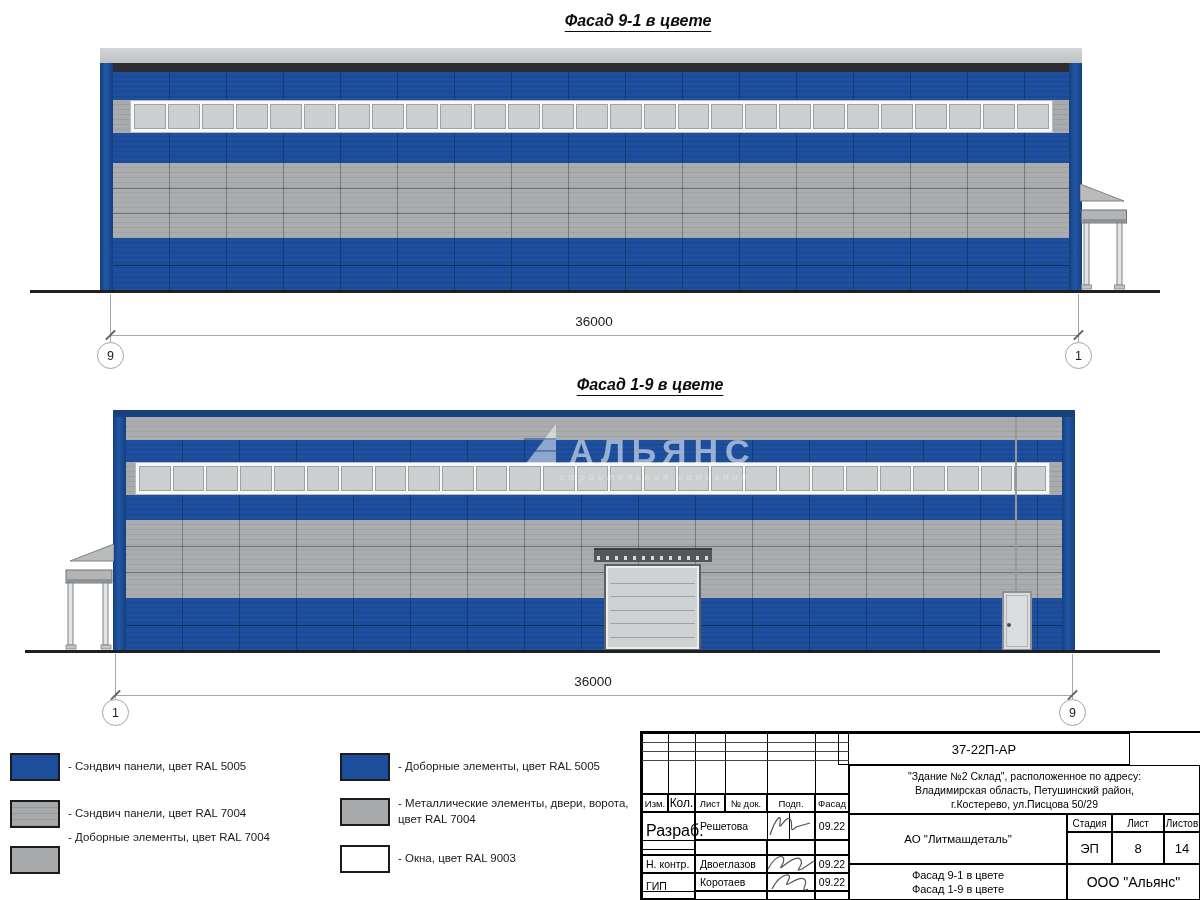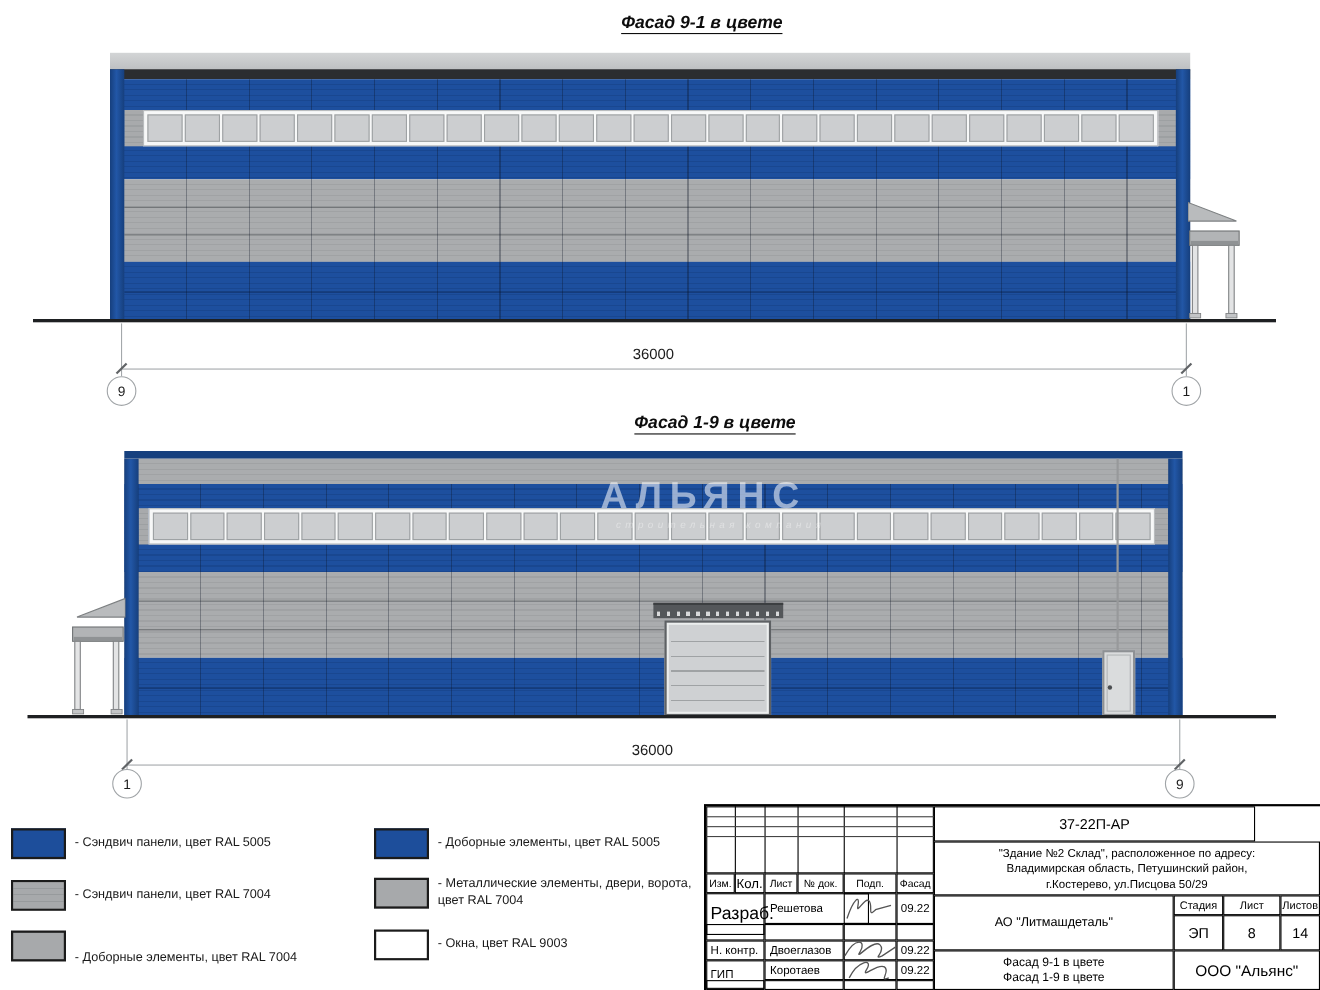--- a/index.html
+++ b/index.html
@@ -187,21 +187,21 @@
     <div class="gate-canopy" style="left:481px;top:138px;width:118px;height:14px;"></div>
     <div class="gate" style="left:491px;top:154px;width:97px;height:87px;">
       <div class="gate-lines"></div>
     </div>
     <div class="door" style="left:889px;top:181px;width:30px;height:60px;">
       <div class="door-inner"></div>
       <div class="door-handle" style="left:3px;top:30px;"></div>
     </div>
   </div>
 
-  <div class="watermark" style="left:546px;top:424px;height:44px;flex-direction:column;">
+  <div class="watermark" style="left:523px;top:424px;height:44px;">
     <svg width="36" height="44" viewBox="0 0 36 44">
       <polygon points="33,0 33,42 1,42" fill="rgba(255,255,255,0.5)"></polygon>
       <rect x="1" y="14" width="32" height="2" fill="rgba(29,79,158,0.5)"></rect>
       <rect x="1" y="26" width="32" height="2" fill="rgba(29,79,158,0.5)"></rect>
     </svg>
     <span class="wm-text">АЛЬЯНС</span>
   </div>
   <div class="wm-sub" style="left:560px;top:472px;">строительная компания</div>
 
   <svg class="abs" style="left:58px;top:540px;" width="56" height="112" viewBox="0 0 56 112">
@@ -226,21 +226,21 @@
   <div class="axis-circle" style="left:1059px;top:699px;">9</div>
 
   <div>
     <div class="swatch swatch-blue" style="left:10px;top:753px;"></div>
     <div class="legend-label" style="left:68px;top:753px;height:28px;width:260px;">- Сэндвич панели, цвет RAL 5005</div>
 
     <div class="swatch swatch-gray-lined" style="left:10px;top:800px;"></div>
     <div class="legend-label" style="left:68px;top:800px;height:28px;width:260px;">- Сэндвич панели, цвет RAL 7004</div>
 
     <div class="swatch swatch-gray" style="left:10px;top:846px;"></div>
-    <div class="legend-label" style="left:68px;top:858px;height:28px;width:260px;">- Доборные элементы, цвет RAL 7004</div>
+    <div class="legend-label" style="left:68px;top:824px;height:28px;width:260px;">- Доборные элементы, цвет RAL 7004</div>
 
     <div class="swatch swatch-blue" style="left:340px;top:753px;"></div>
     <div class="legend-label" style="left:398px;top:753px;height:28px;width:250px;">- Доборные элементы, цвет RAL 5005</div>
 
     <div class="swatch swatch-gray" style="left:340px;top:798px;"></div>
     <div class="legend-label" style="left:398px;top:791px;height:42px;width:238px;">- Металлические элементы, двери, ворота, цвет RAL 7004</div>
 
     <div class="swatch swatch-white" style="left:340px;top:845px;"></div>
     <div class="legend-label" style="left:398px;top:845px;height:28px;width:250px;">- Окна, цвет RAL 9003</div>
   </div>
@@ -290,21 +290,21 @@
     <div class="cell" style="left:173px;top:158px;width:34px;height:9px;"></div>
 
     <svg class="sig" style="left:122px;top:76px;" width="54" height="34" viewBox="0 0 54 34">
       <path d="M6 26 C12 8, 18 4, 16 14 C14 24, 22 6, 26 10 C30 14, 24 26, 32 18 L46 14" stroke="#555" stroke-width="1.2" fill="none"></path>
     </svg>
     <svg class="sig" style="left:122px;top:116px;" width="54" height="48" viewBox="0 0 54 48">
       <path d="M4 20 C14 2, 24 6, 18 16 C12 26, 30 4, 36 10 C42 16, 28 24, 38 20 L50 12" stroke="#555" stroke-width="1.2" fill="none"></path>
       <path d="M8 40 C16 24, 30 22, 24 32 C18 42, 34 26, 40 30 C46 34, 34 44, 44 40" stroke="#555" stroke-width="1.2" fill="none"></path>
     </svg>
 
-    <div class="cell" style="left:207px;top:0;width:292px;height:32px;font-size:13px;">37-22П-АР</div>
+    <div class="cell" style="left:196px;top:0;width:292px;height:32px;font-size:13px;">37-22П-АР</div>
 
     <div class="cell" style="left:207px;top:32px;width:351px;height:49px;">
       <div style="font-size:10.5px;line-height:14px;">
         <div>"Здание №2 Склад", расположенное по адресу:</div>
         <div>Владимирская область, Петушинский район,</div>
         <div>г.Костерево, ул.Писцова 50/29</div>
       </div>
     </div>
 
     <div class="cell" style="left:207px;top:81px;width:218px;height:50px;font-size:11.5px;">АО "Литмашдеталь"</div>

